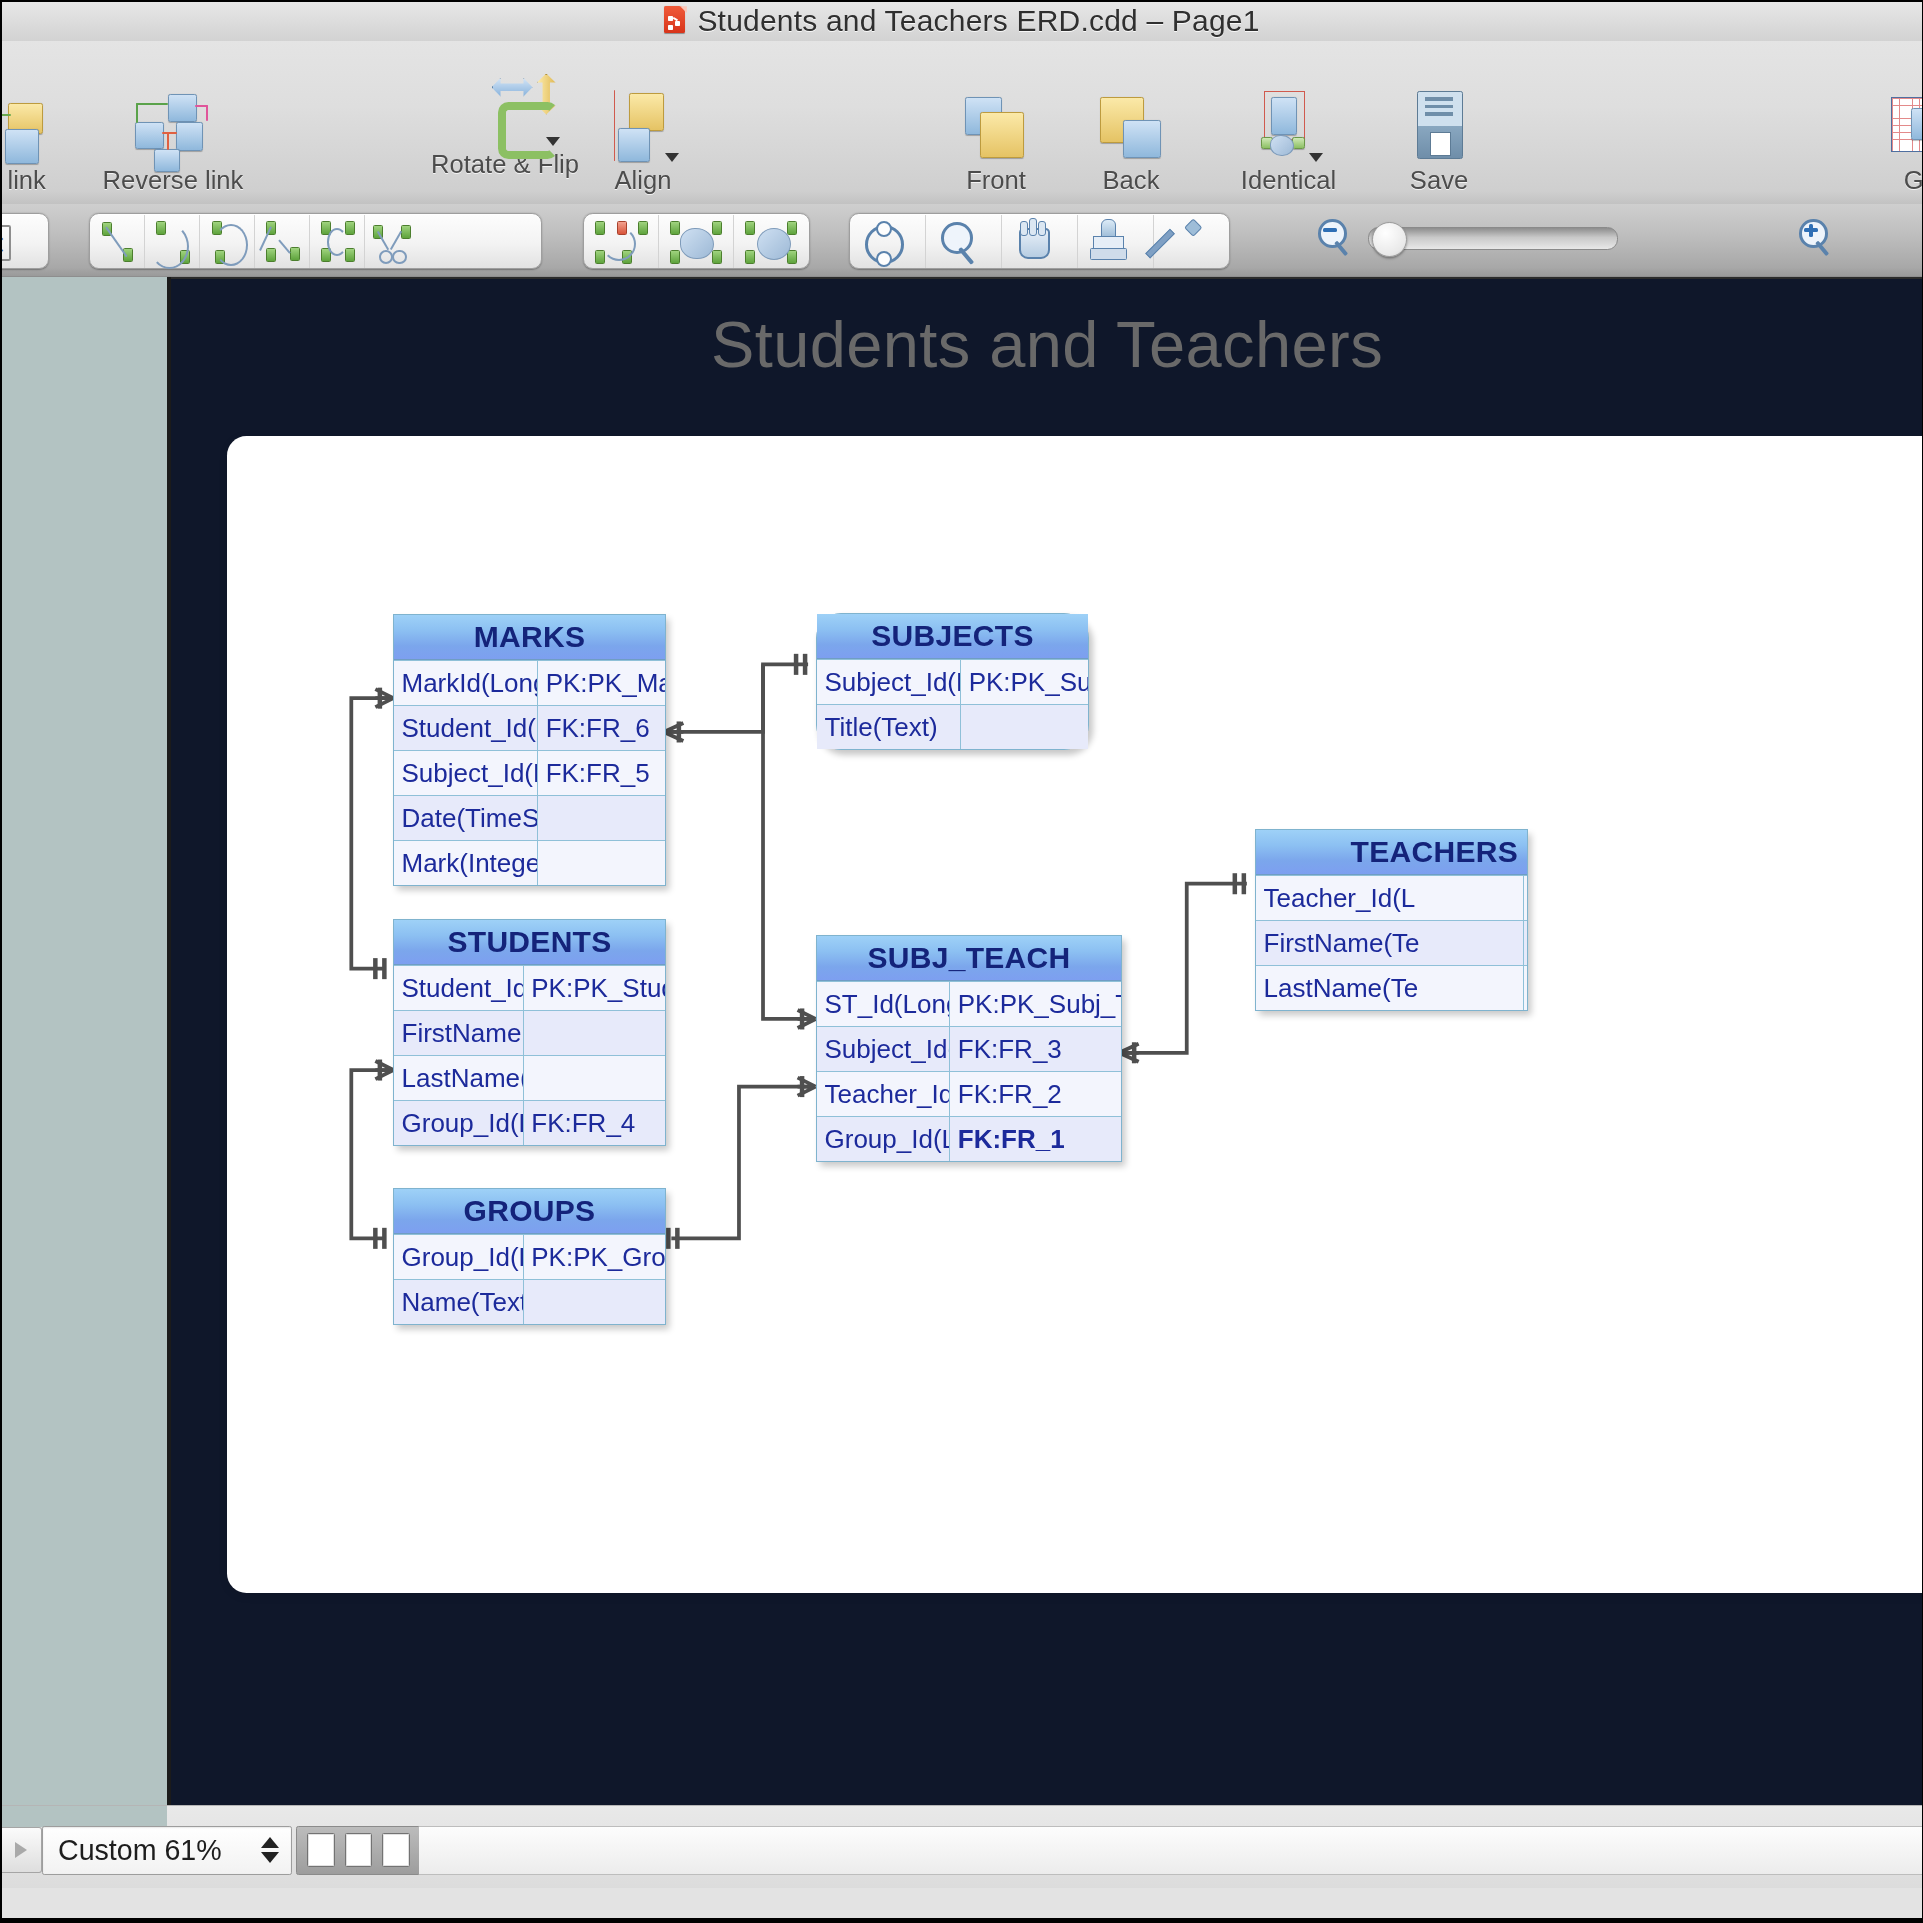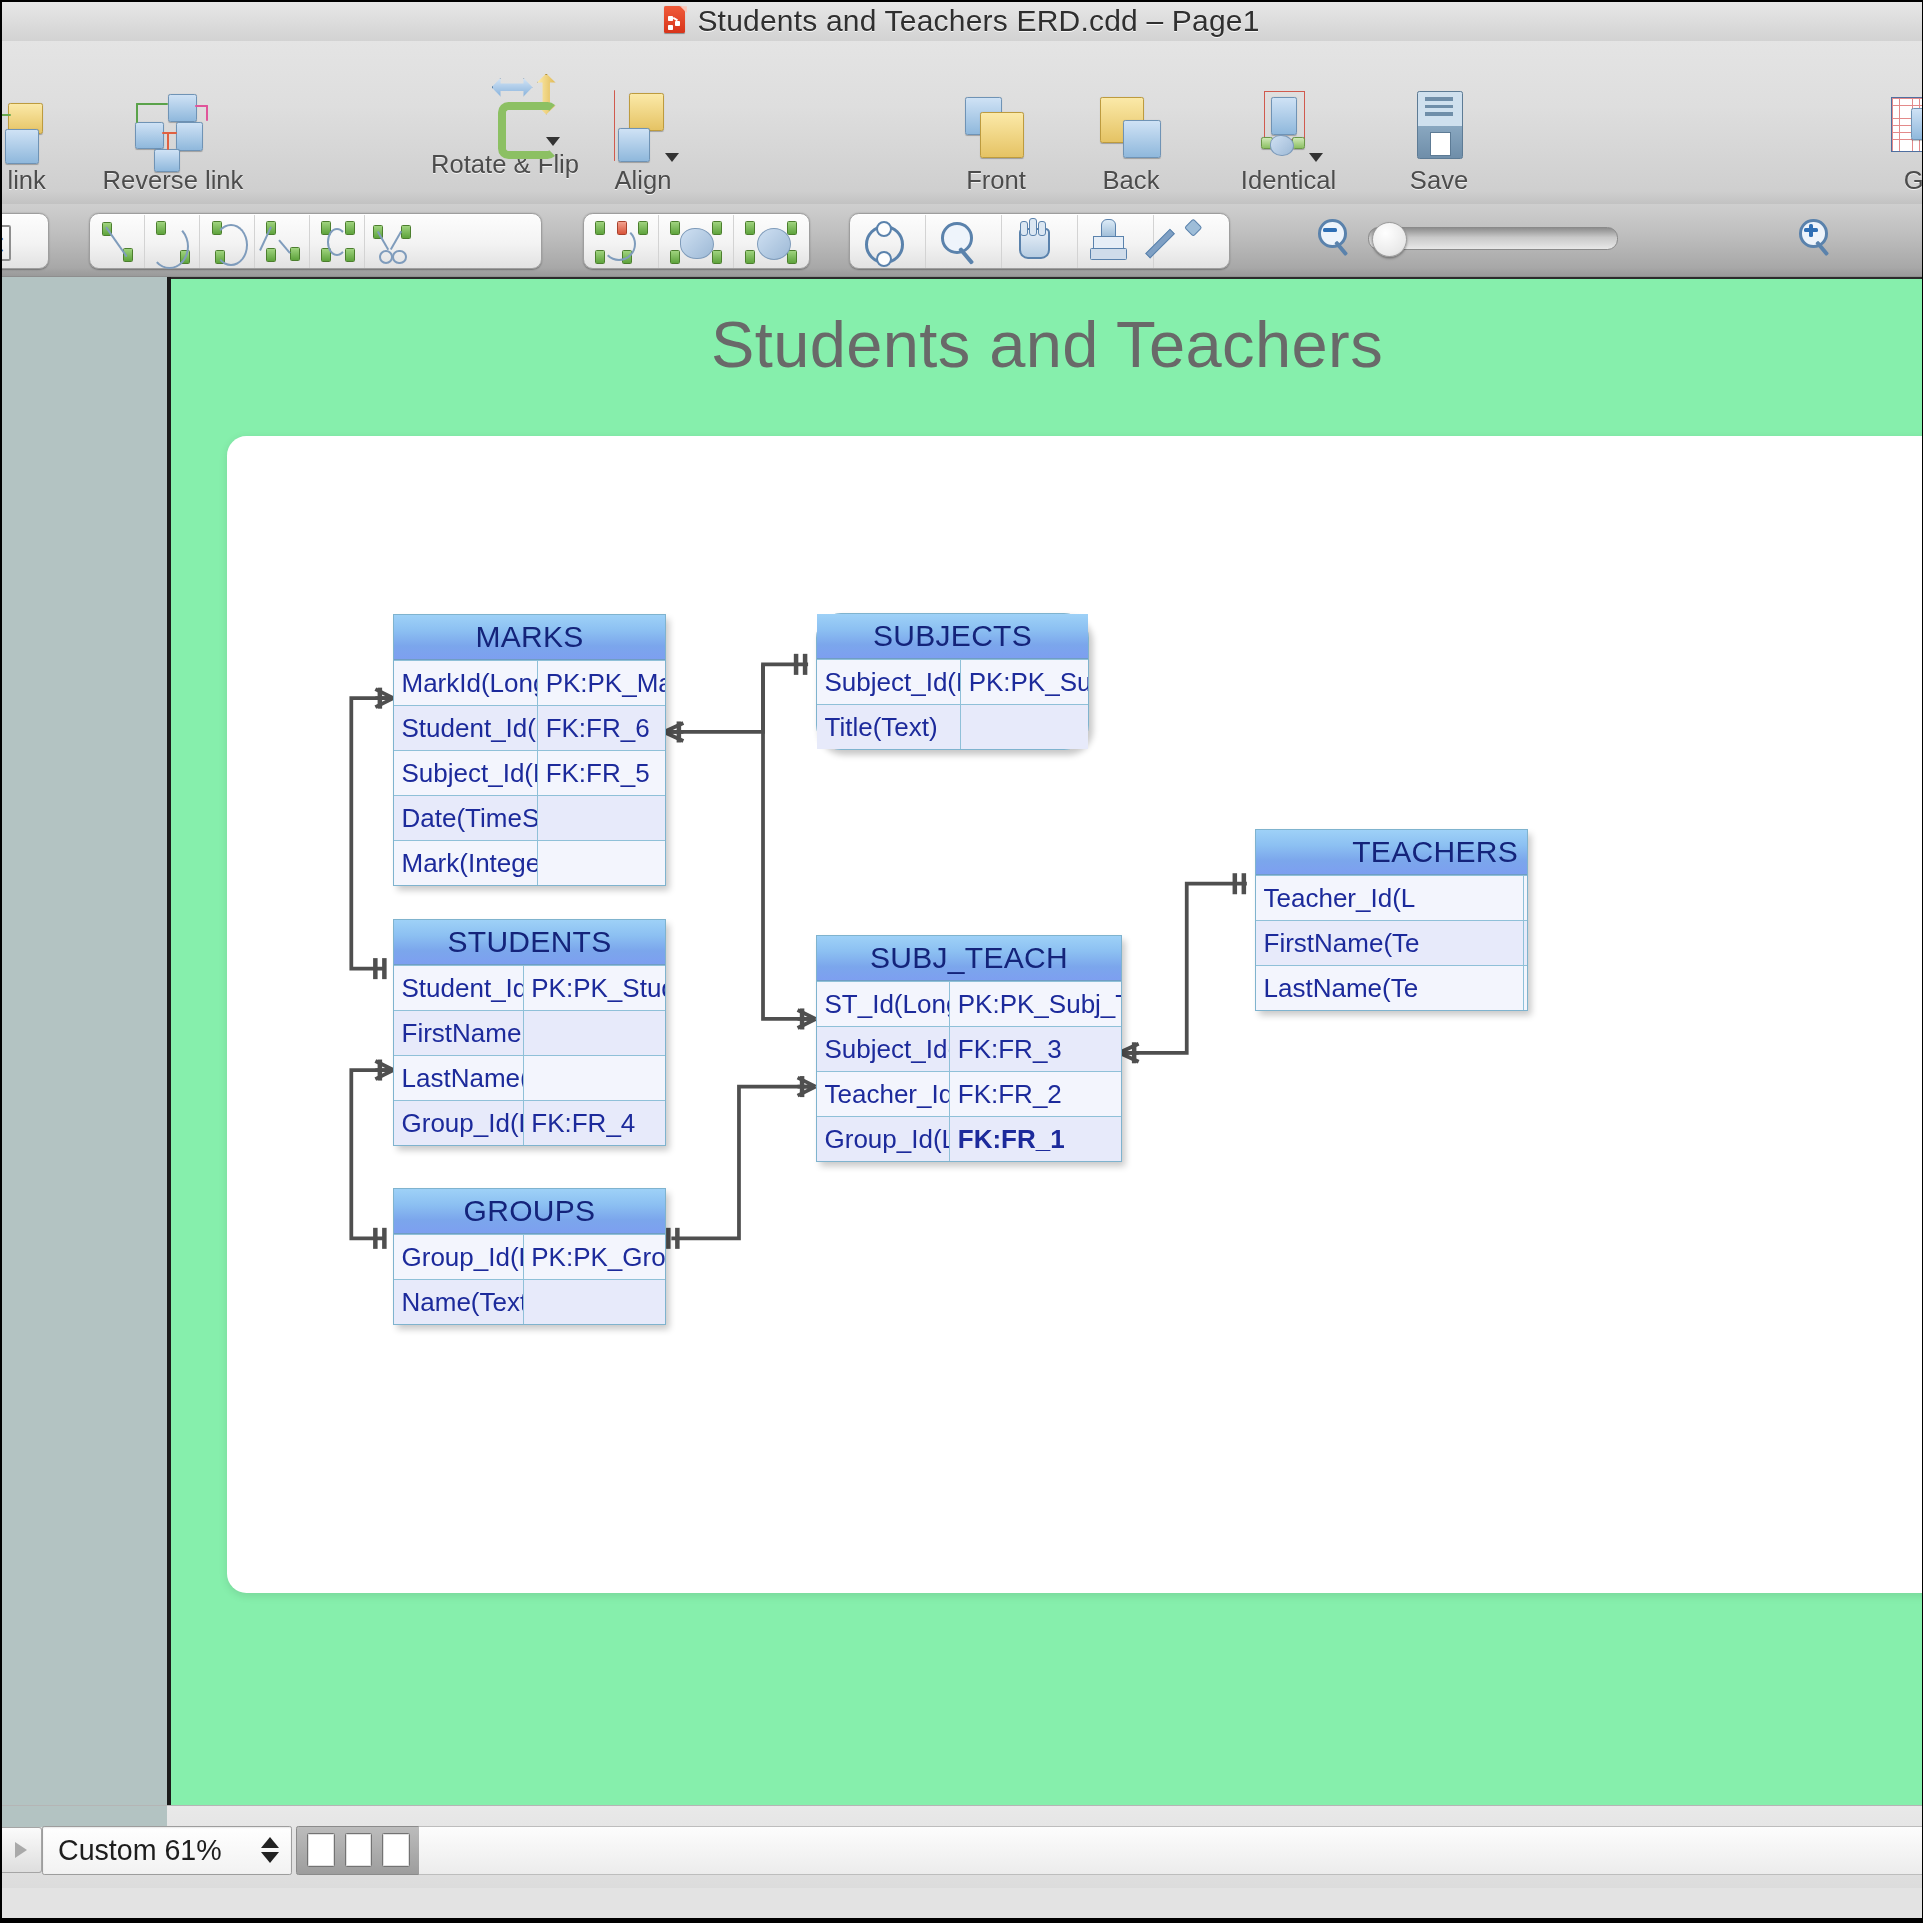--- a/index.html
+++ b/index.html
@@ -113,21 +113,21 @@
     position:absolute;left:0;top:277px;width:167px;height:1529px;
     background:#b3c3c2;border-right:0.8px solid #8fa3a2;
   }
   .leftpanel-edge{
     position:absolute;left:167px;top:277px;width:4.5px;height:1529px;background:#1b1b1b;
   }
 
   
   .canvas{
     position:absolute;left:171px;top:277px;width:1752px;height:1529px;
-    background:#86efac;overflow:hidden;
+    background:#0f172a;overflow:hidden;
   }
   .canvas-top-rule{position:absolute;left:0;top:0;width:100%;height:2.3px;background:#2b2b2b;}
   .page{
     position:absolute;left:56px;top:159px;width:1751px;height:1157px;
     background:#ffffff;border-radius:19.5px;
     box-shadow:0 2.3px 9px rgba(0,0,0,.10);
   }
   .doc-title{
     position:absolute;left:0;top:30px;width:1752px;text-align:center;
     font-size:65px;color:#696969;letter-spacing:0.4px;
@@ -137,21 +137,21 @@
   .entity{
     position:absolute;
     border:1.5px solid #7fb3ce;
     box-shadow:3.8px 4.5px 6.8px rgba(0,0,0,.22);
     background:#eef1fb;
   }
   .ent-head{
     height:44px;display:flex;align-items:center;justify-content:center;
     background:linear-gradient(to bottom,#9ed1f7 0%,#8cc0f2 35%,#7ba6ec 70%,#7d9ff0 100%);
     border-bottom:0.8px solid #6f9dc4;
-    font-size:30px;color:#14237a;font-weight:400;letter-spacing:0.3px;
+    font-size:30px;color:#14237a;font-weight:700;letter-spacing:0.3px;
   }
   .ent-row{display:flex;height:44px;border-top:0.8px solid #8fc0d8;}
   .ent-row:first-of-type{border-top:none;}
   .ent-row .c1,.ent-row .c2{
     display:flex;align-items:center;padding:0 7.5px;
     font-size:26px;color:#1c2a9b;white-space:nowrap;overflow:hidden;
   }
   .ent-row .c1{border-right:0.8px solid #8fc0d8;box-sizing:border-box;}
   .ent-row.alt{background:#e7eafa;}
   .ent-row.norm{background:#f3f5fd;}

